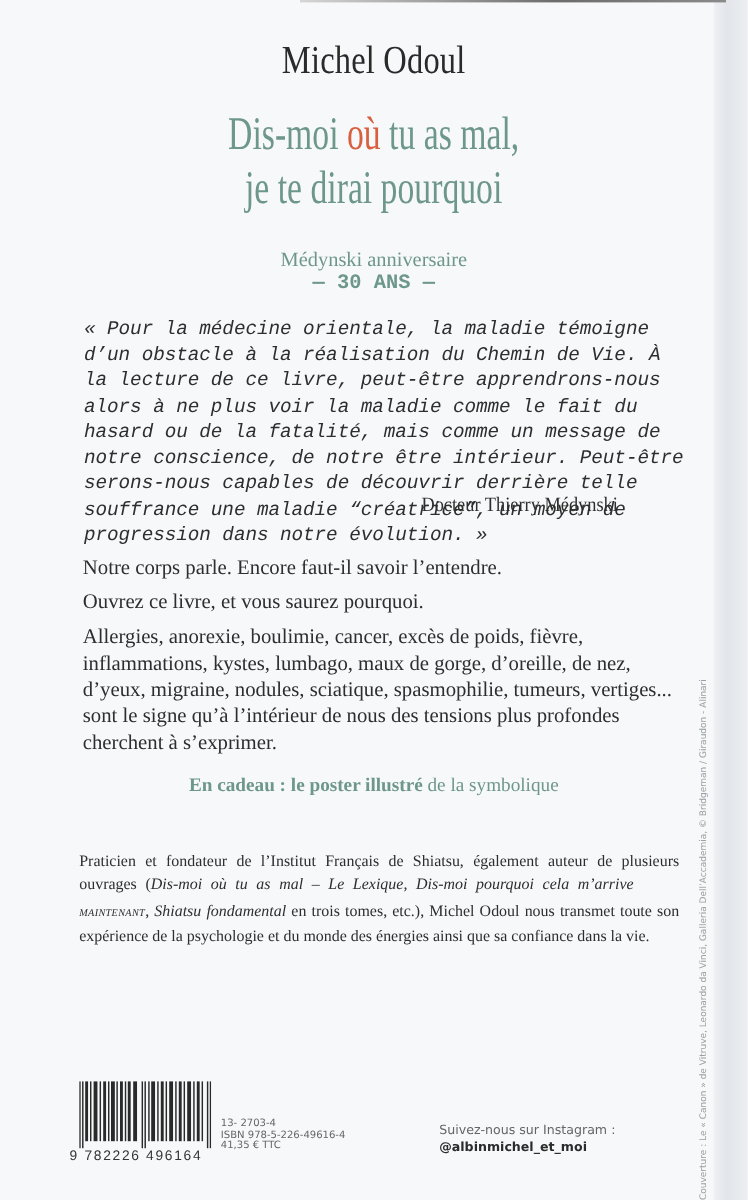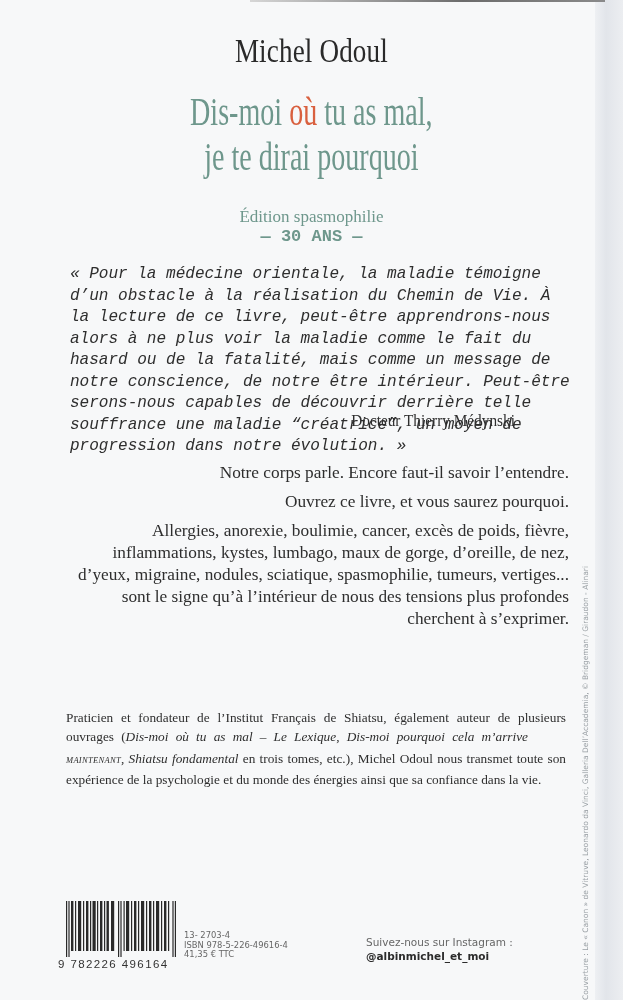--- a/index.html
+++ b/index.html
@@ -49,21 +49,21 @@
   .quote p { margin: 0; font-family: Liberation Mono, monospace; }
   .attribution {
     position: absolute; right: 108px; top: 411px;
     font-size: 17px; color: #2e2e2e;
     transform: scaleX(0.9); transform-origin: right 0;
   }
   .body-text {
     position: absolute; left: 69px; width: 500px; top: 462px;
     font-size: 17.3px; line-height: 22px; color: #2e2e2e;
   }
-  .body-text p { margin: 0 0 7px 0; text-align: right; }
+  .body-text p { margin: 0 0 7px 0; }
   .gift {
     position: absolute; left: 0; width: 623px; top: 645px; text-align: center;
     font-size: 16px; line-height: 20px; color: #6e978c;
   }
   .gift b { font-weight: bold; }
   .bio {
     position: absolute; left: 66px; width: 500px; top: 708px;
     font-size: 13.3px; line-height: 19.4px; color: #2e2e2e;
     text-align: justify;
   }
@@ -101,36 +101,37 @@
 <div class="top-edge"></div>
 
 <div class="author">Michel Odoul</div>
 
 <div class="title-line title-1">
   <span>Dis-moi </span><span class="accent">où</span><span> tu as mal,</span>
 </div>
 <div class="title-line title-2">je te dirai pourquoi</div>
 
 <div class="edition">
-  <div>Édition spasmophilie</div>
+  <div>Médynski anniversaire</div>
   <div class="years">— 30 ANS —</div>
 </div>
 
 <div class="quote">
   <p>« Pour la médecine orientale, la maladie témoigne d’un obstacle à la réalisation du Chemin de Vie. À la lecture de ce livre, peut-être apprendrons-nous alors à ne plus voir la maladie comme le fait du hasard ou de la fatalité, mais comme un message de notre conscience, de notre être intérieur. Peut-être serons-nous capables de découvrir derrière telle souffrance une maladie “créatrice”, un moyen de progression dans notre évolution. »</p>
 </div>
 <div class="attribution">Docteur Thierry Médynski</div>
 
 <div class="body-text">
   <p>Notre corps parle. Encore faut-il savoir l’entendre.</p>
   <p>Ouvrez ce livre, et vous saurez pourquoi.</p>
   <p>Allergies, anorexie, boulimie, cancer, excès de poids, fièvre, inflammations, kystes, lumbago, maux de gorge, d’oreille, de nez, d’yeux, migraine, nodules, sciatique, spasmophilie, tumeurs, vertiges... sont le signe qu’à l’intérieur de nous des tensions plus profondes cherchent à s’exprimer.</p>
 </div>
 
 <div class="gift">
+  <div><b>En cadeau : le poster illustré</b><span> de la symbolique</span></div>
 </div>
 
 <div class="bio"><span>Praticien et fondateur de l’Institut Français de Shiatsu, également auteur de plusieurs ouvrages (</span><i>Dis-moi où tu as mal – Le Lexique</i><span>, </span><i>Dis-moi pourquoi cela m’arrive</i><span class="sc"> MAINTENANT</span><span>, </span><i>Shiatsu fondamental</i><span> en trois tomes, etc.), Michel Odoul nous transmet toute son expérience de la psychologie et du monde des énergies ainsi que sa confiance dans la vie.</span></div>
 
 <div class="credit">Couverture : Le « Canon » de Vitruve, Leonardo da Vinci, Galleria Dell’Accademia, © Bridgeman / Giraudon - Alinari</div>
 
 <div class="barcode-wrap">
   <svg class="barcode" viewBox="0 0 110 56" preserveAspectRatio="none">
     <g fill="#2a2a2a">
       <rect x="0" y="0" width="1.2" height="56"></rect>

